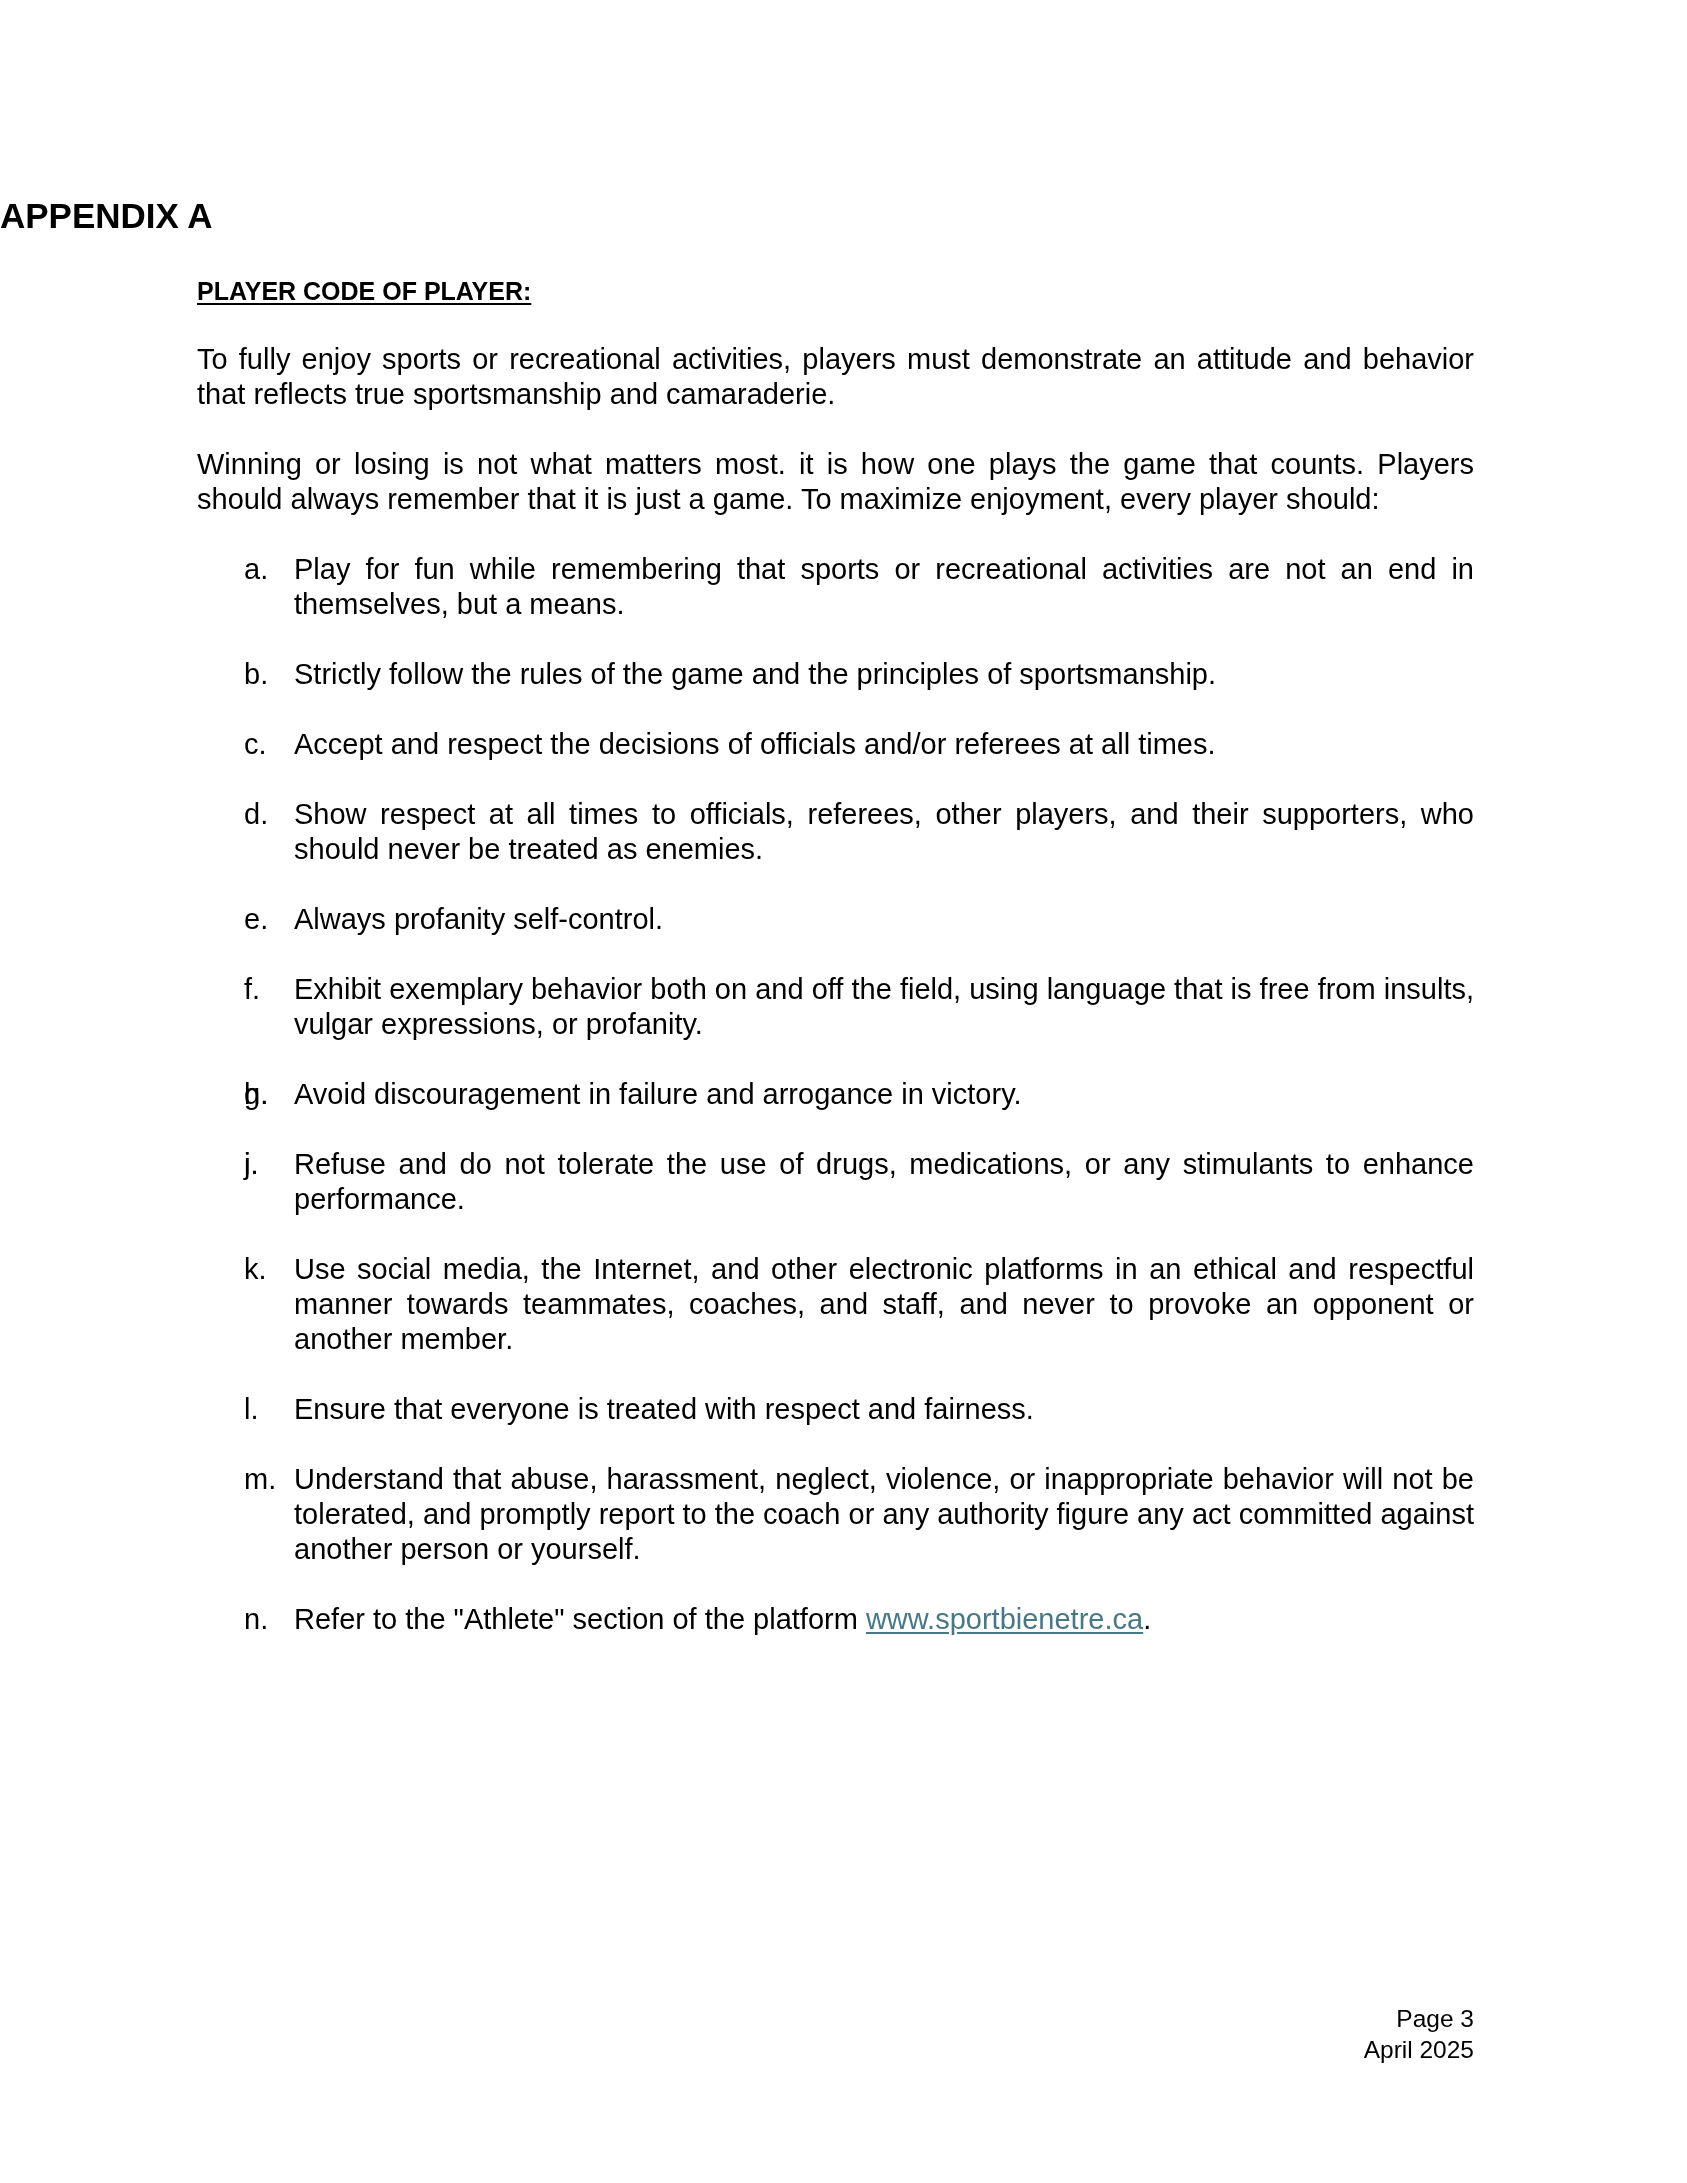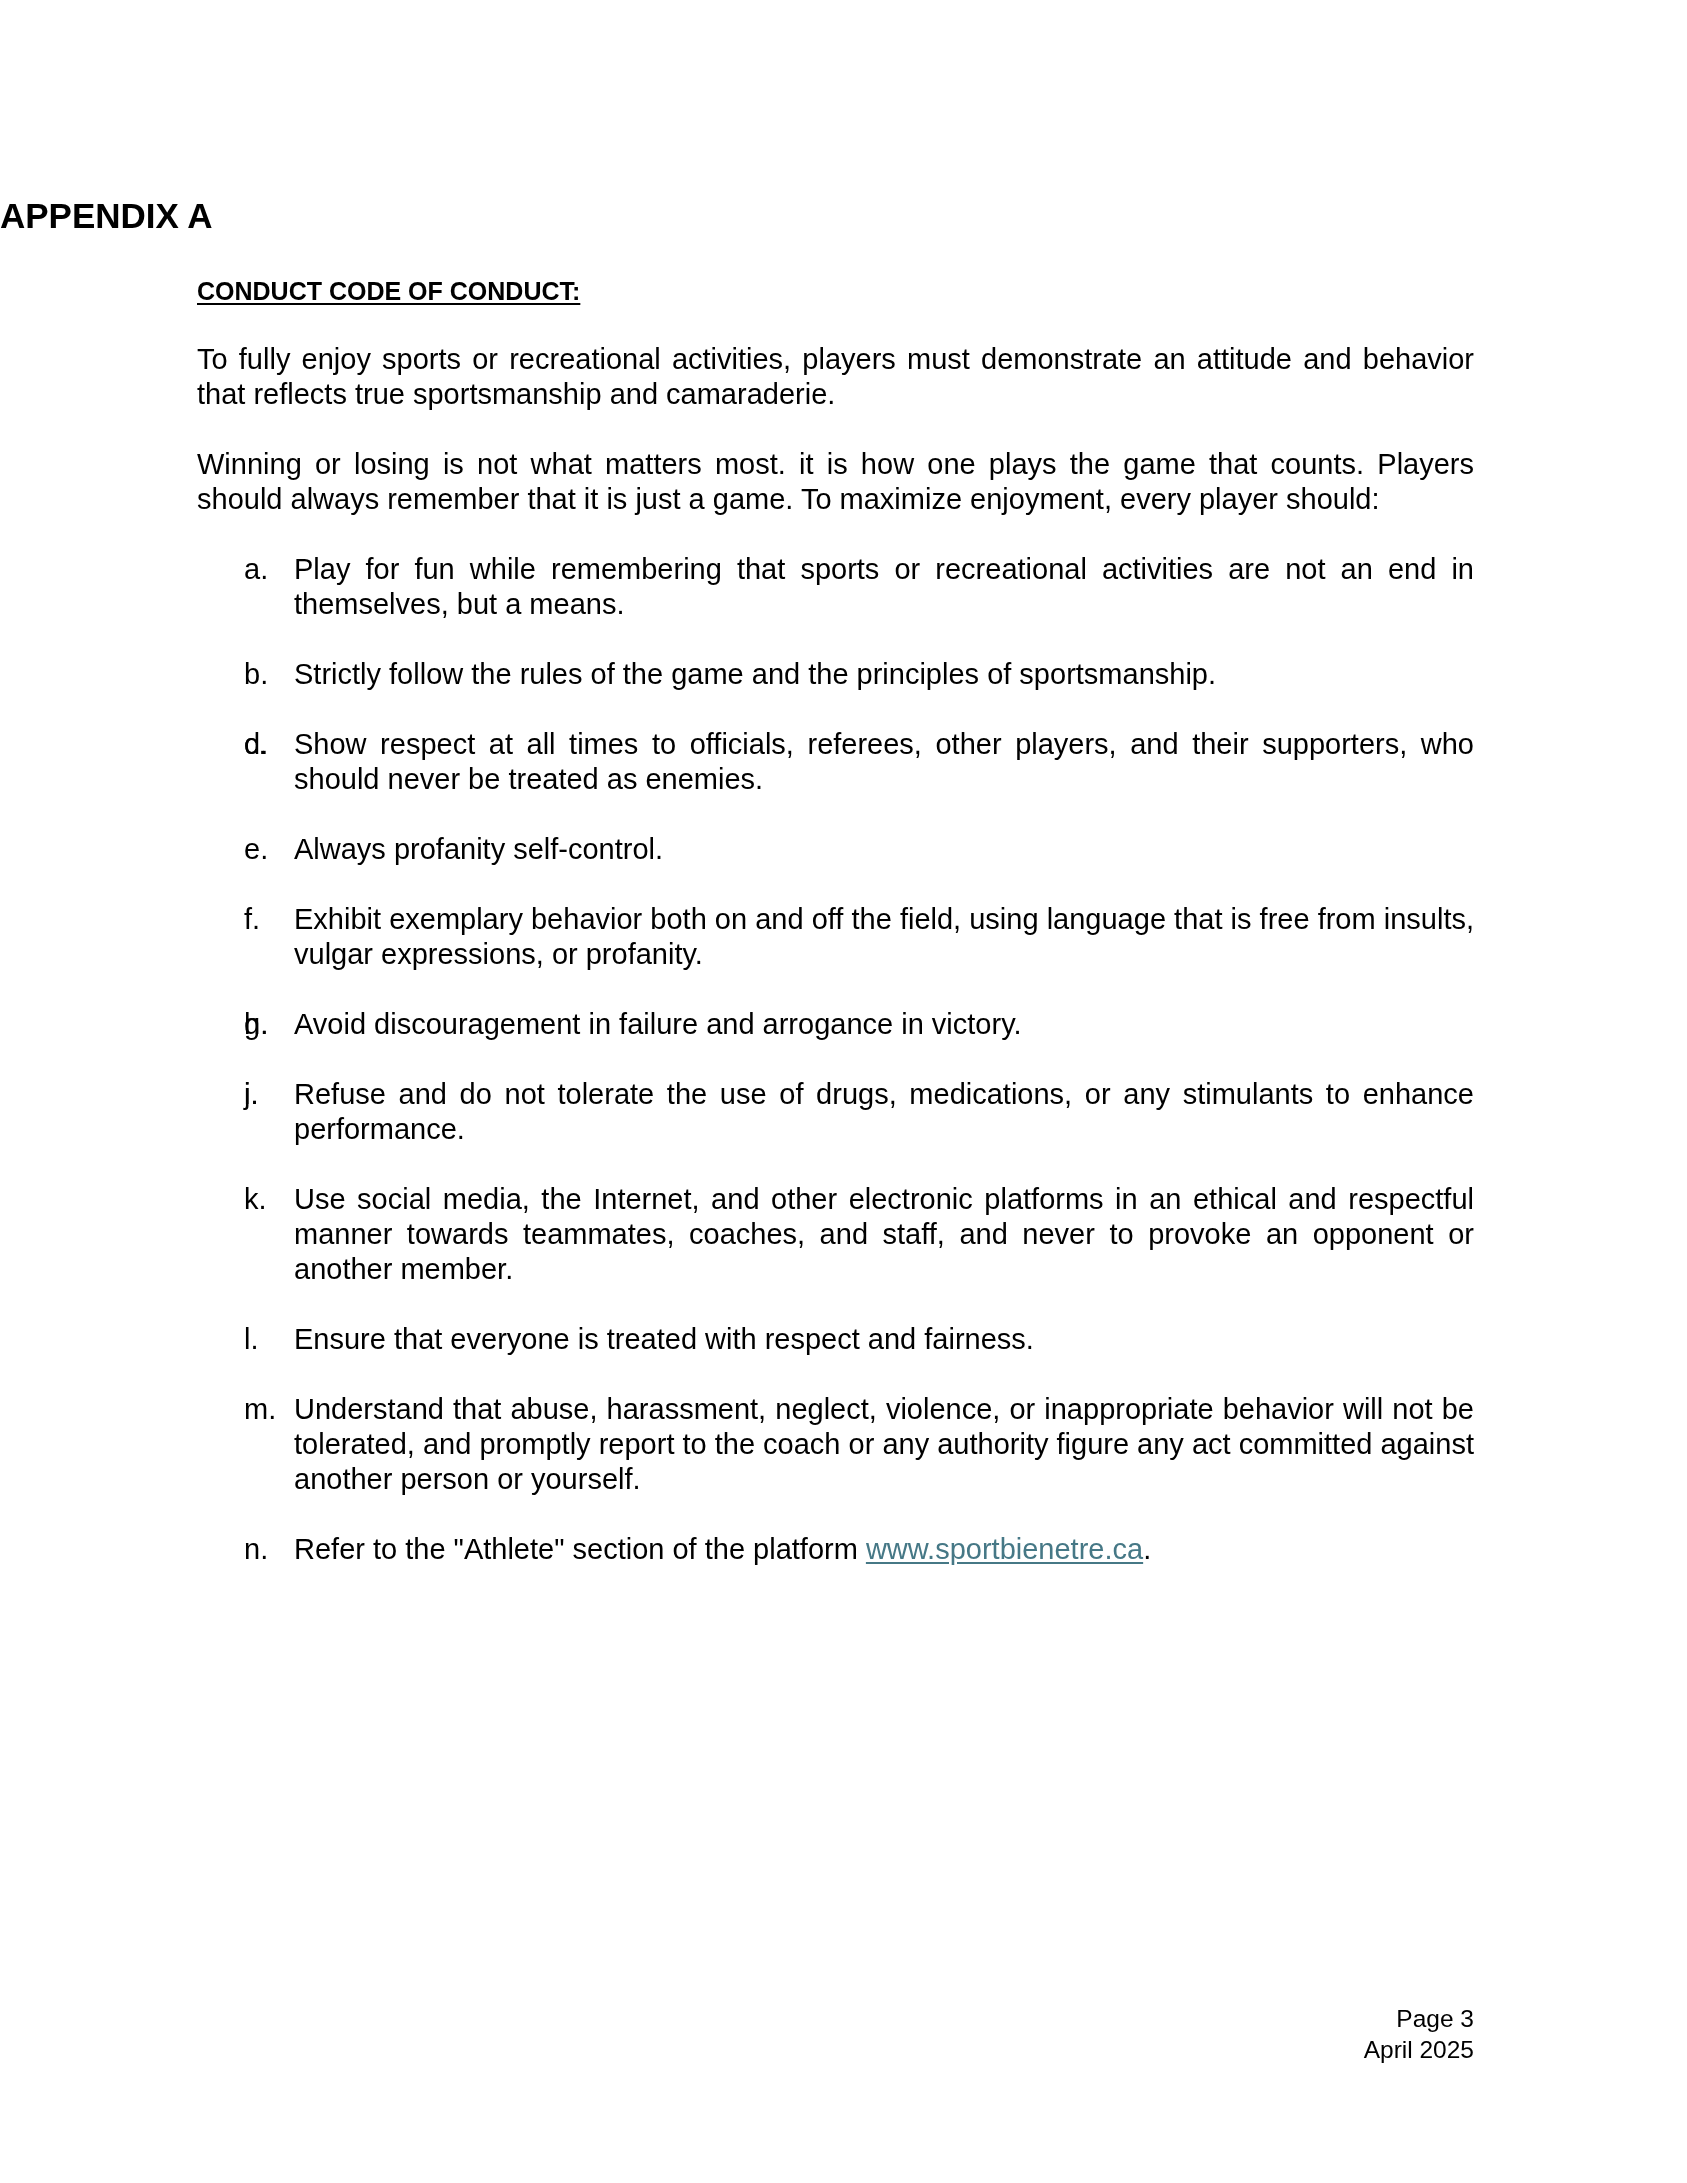--- a/index.html
+++ b/index.html
@@ -17,30 +17,30 @@
   ol.items li .lbl { position: absolute; left: 47px; top: 0; }
   a.link { color: #467886; text-decoration: underline; text-underline-offset: 2.5px; }
   .footer { position: absolute; top: 2003px; right: 213px; text-align: right;
             font-size: 24.5px; line-height: 31px; }
 </style>
 </head>
 <body>
 
 <div>
   <div class="title">APPENDIX A</div>
-  <div class="heading">CONDUCT CODE OF CONDUCT:</div>
+  <div class="heading">PLAYER CODE OF PLAYER:</div>
 
   <div class="content">
     <p class="para">To fully enjoy sports or recreational activities, players must demonstrate an attitude and behavior that reflects true sportsmanship and camaraderie.</p>
     <p class="para">Winning or losing is not what matters most. it is how one plays the game that counts. Players should always remember that it is just a game. To maximize enjoyment, every player should:</p>
 
     <ol class="items">
       <li><span class="lbl">a.</span><span>Play for fun while remembering that sports or recreational activities are not an end in themselves, but a means.</span></li>
       <li><span class="lbl">b.</span><span>Strictly follow the rules of the game and the principles of sportsmanship.</span></li>
-      <li><span class="lbl">c.</span></li>
+      <li><span class="lbl">c.</span><span>Accept and respect the decisions of officials and/or referees at all times.</span></li>
       <li><span class="lbl">d.</span><span>Show respect at all times to officials, referees, other players, and their supporters, who should never be treated as enemies.</span></li>
       <li><span class="lbl">e.</span><span>Always profanity self-control.</span></li>
       <li><span class="lbl">f.</span><span>Exhibit exemplary behavior both on and off the field, using language that is free from insults, vulgar expressions, or profanity.</span></li>
       <li><span class="lbl">g.</span></li>
       <li><span class="lbl">h.</span><span>Avoid discouragement in failure and arrogance in victory.</span></li>
       <li><span class="lbl">i.</span></li>
       <li><span class="lbl">j.</span><span>Refuse and do not tolerate the use of drugs, medications, or any stimulants to enhance performance.</span></li>
       <li><span class="lbl">k.</span><span>Use social media, the Internet, and other electronic platforms in an ethical and respectful manner towards teammates, coaches, and staff, and never to provoke an opponent or another member.</span></li>
       <li><span class="lbl">l.</span><span>Ensure that everyone is treated with respect and fairness.</span></li>
       <li><span class="lbl">m.</span><span>Understand that abuse, harassment, neglect, violence, or inappropriate behavior will not be tolerated, and promptly report to the coach or any authority figure any act committed against another person or yourself.</span></li>

